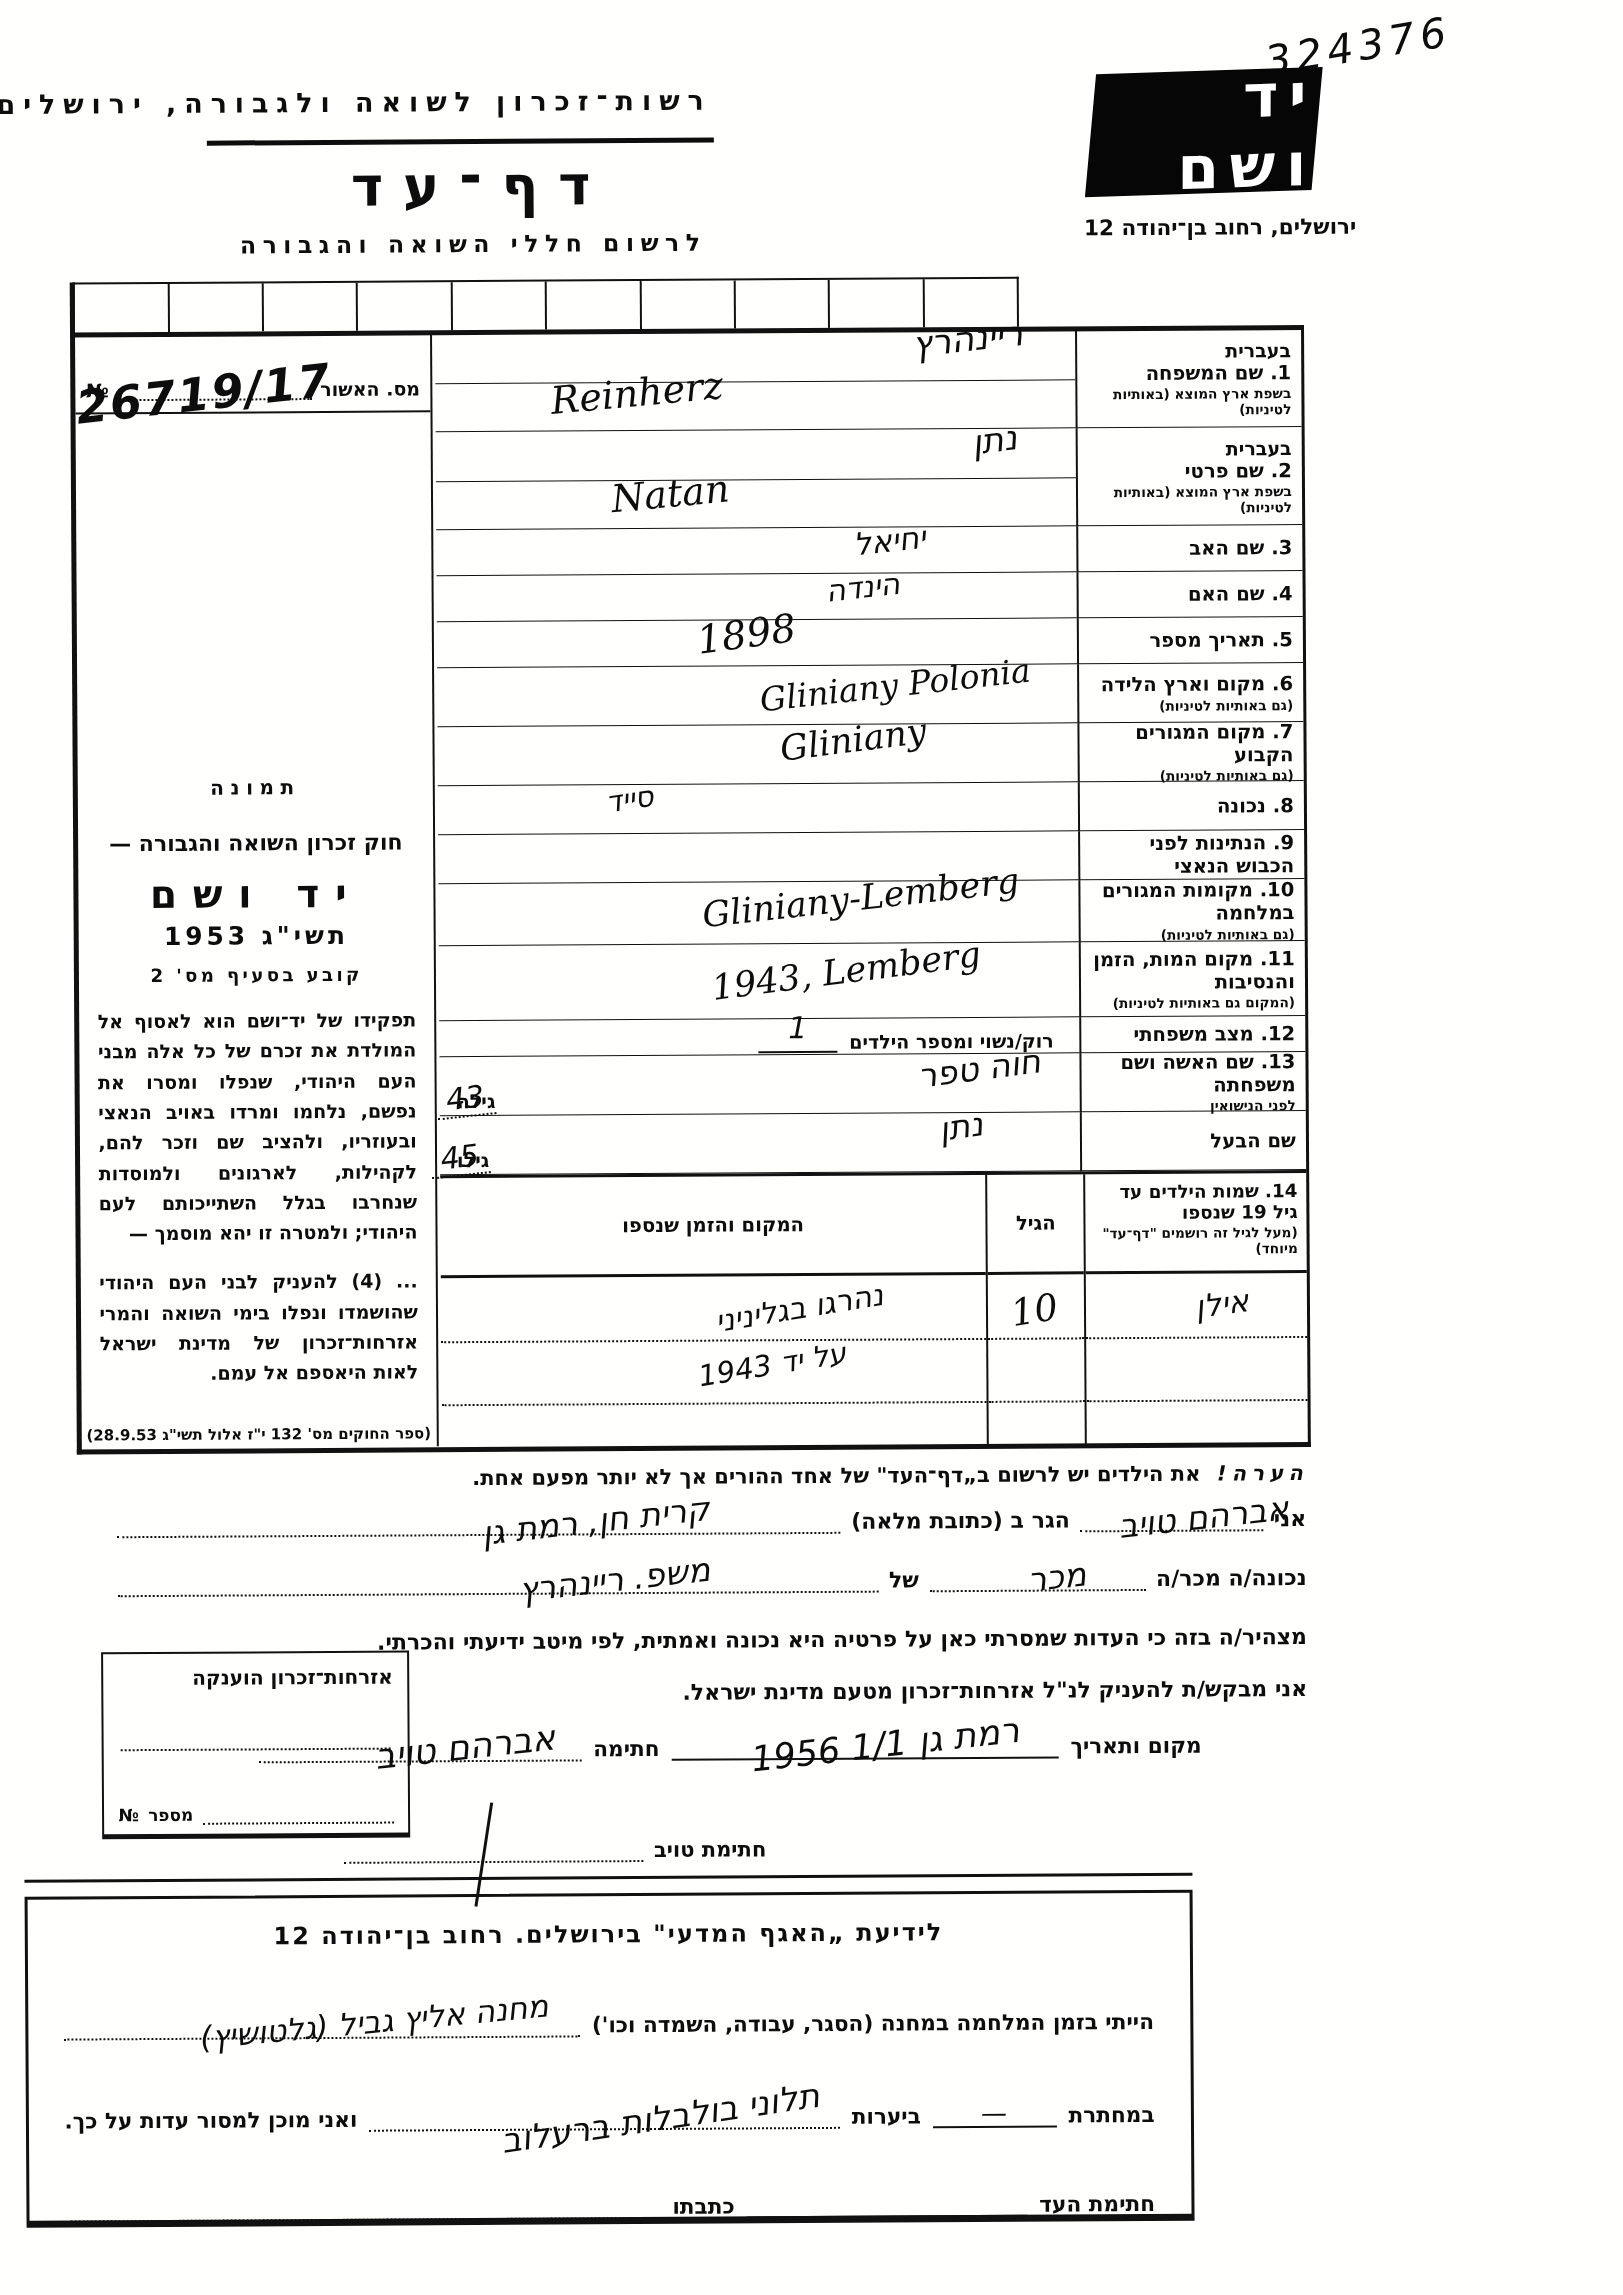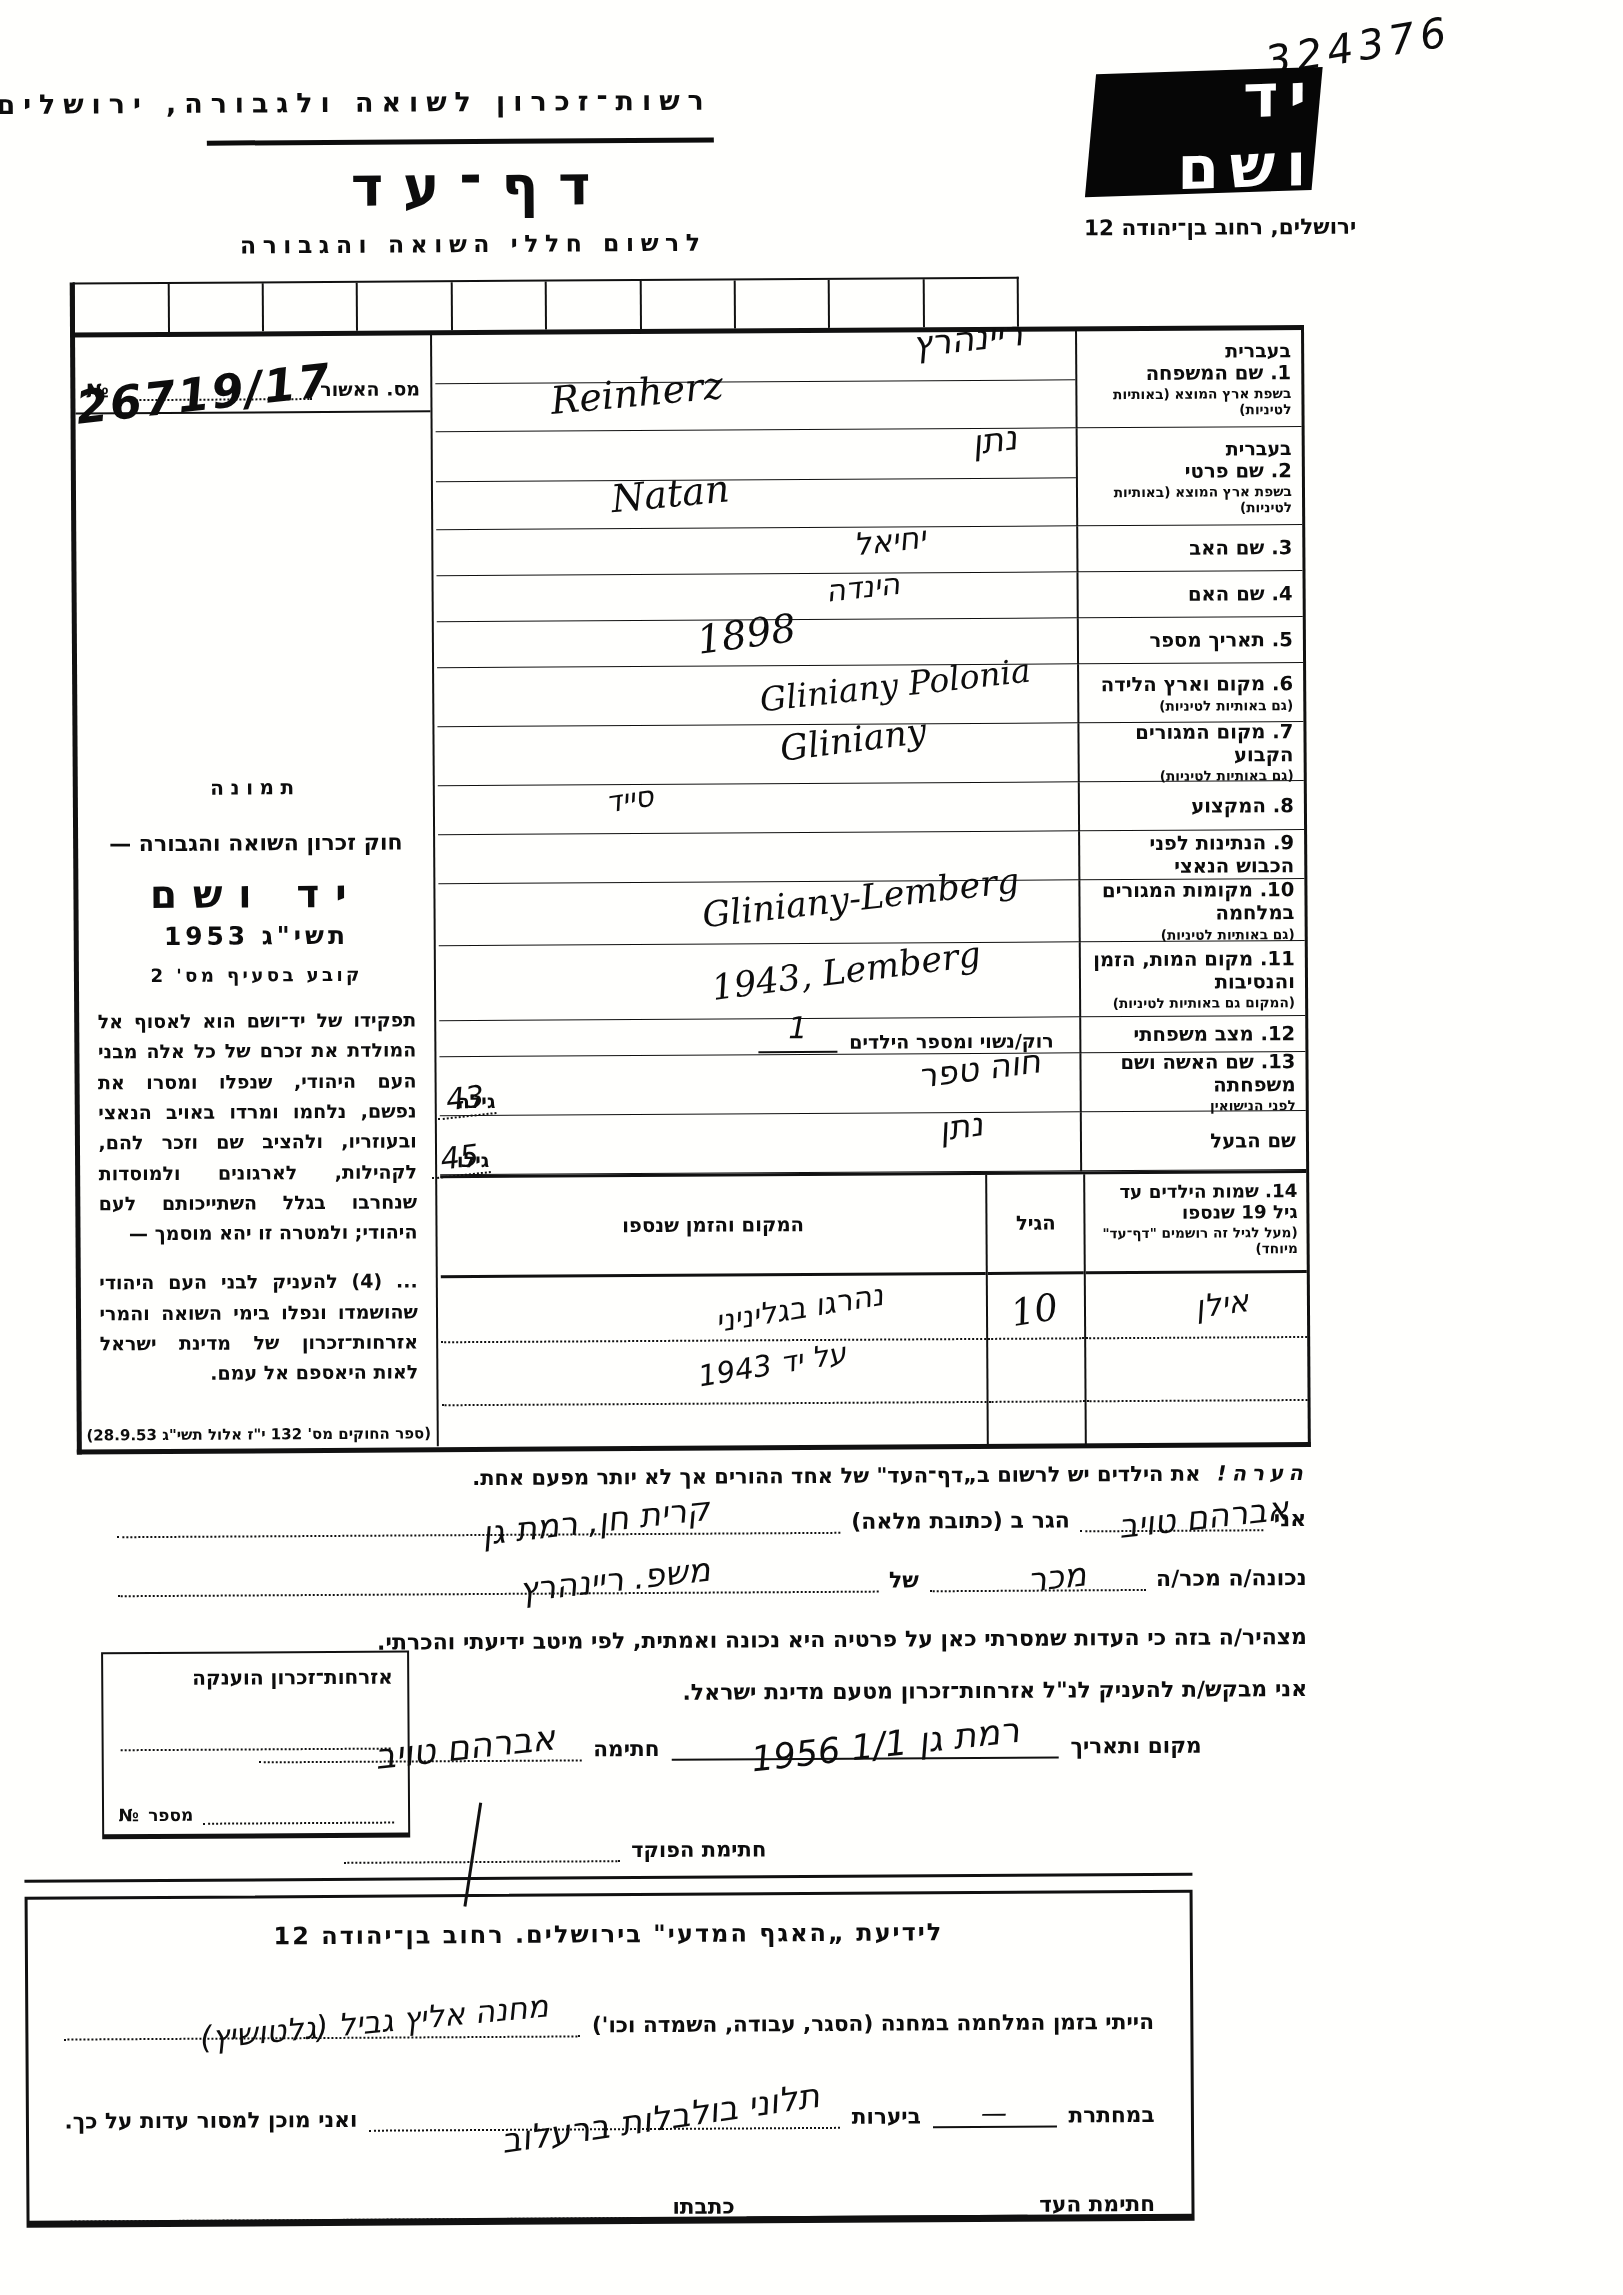--- a/index.html
+++ b/index.html
@@ -271,21 +271,21 @@
           <span class="main"><b>7.</b> <span>מקום המגורים הקבוע</span></span>
           <span class="sub">(גם באותיות לטיניות)</span>
         </div>
         <div class="write">
           <span class="hwlat" dir="ltr" style="top:-5.2px;right:151px;font-size:35px;transform:rotate(-7deg)">Gliniany</span>
         </div>
       </div>
 
       <div class="row" style="height:49px">
         <div class="lbl">
-              <span class="main"><b>8.</b> <span>המקצוע</span></span>
+              <span class="main"><b>8.</b> <span>נכונה</span></span>
             </div>
         <div class="write">
           <span class="hw" style="top:-2.6px;right:425px;font-size:29px;transform:rotate(-8deg)">סייד</span>
         </div>
       </div>
 
       <div class="row" style="height:49px">
         <div class="lbl">
               <span class="main"><b>9.</b> <span>הנתינות לפני הכבוש הנאצי</span></span>
             </div>
@@ -434,21 +434,21 @@
     <span class="blank solid pds-date">
       <span class="bhw hw" style="right:10%">רמת גן 1/1 1956</span>
     </span>
     <span>חתימה</span>
     <span class="blank pds-sig">
       <span class="bhw hw" style="right:8%">אברהם טויב</span>
     </span>
   </div>
 
   <div class="clerk">
-    <span>חתימת הפוקד</span>
+    <span>חתימת טויב</span>
     <span class="blank">
       <span class="stroke"></span>
     </span>
   </div>
 
   <div class="preline"></div>
   <div class="bwrap">
     <div class="btitle">לידיעת „האגף המדעי" בירושלים. רחוב בן־יהודה 12</div>
     <div class="bline bline1">
       <span>הייתי בזמן המלחמה במחנה (הסגר, עבודה, השמדה וכו')</span>

